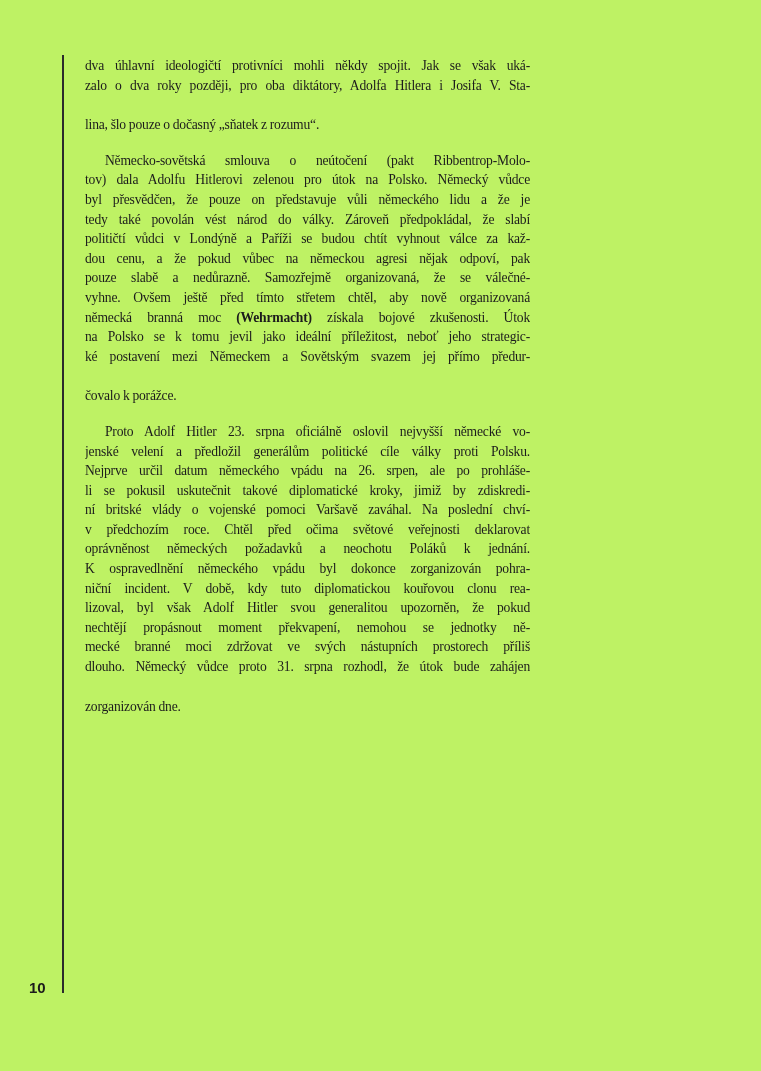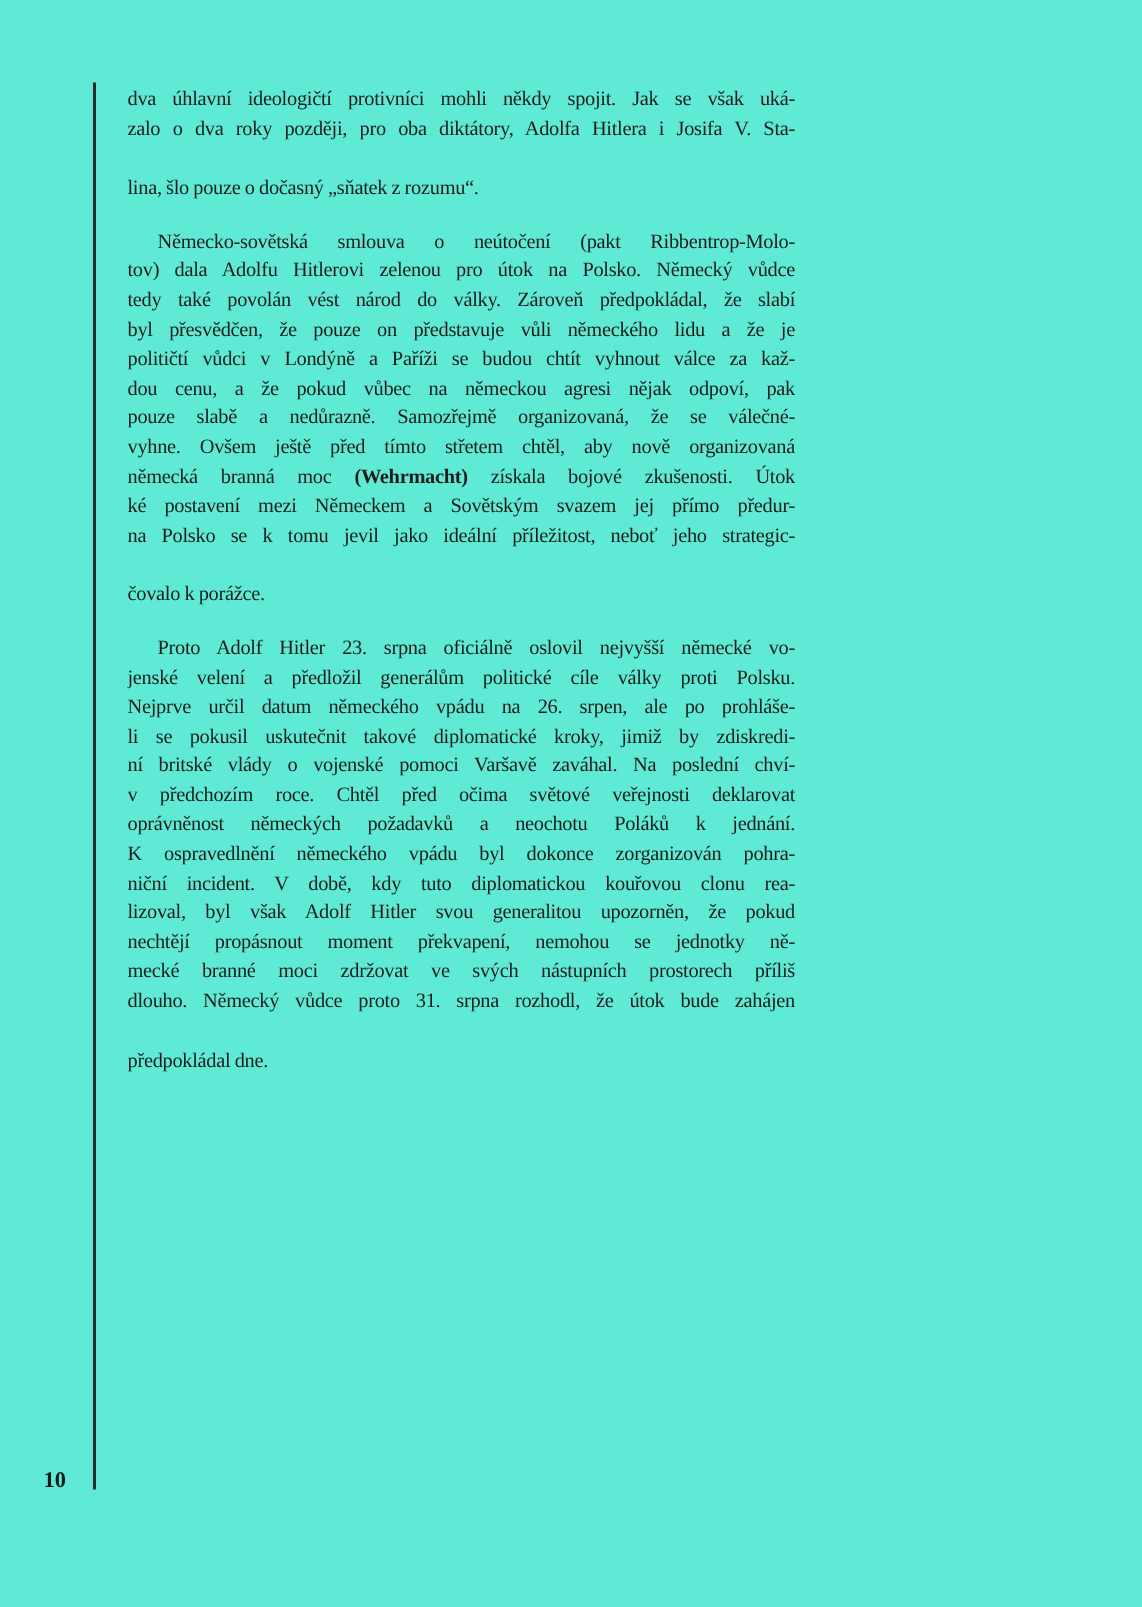--- a/index.html
+++ b/index.html
@@ -4,21 +4,21 @@
 <style>
   html, body {
     margin: 0;
     padding: 0;
     background: #ffffff;
   }
   .page {
     position: relative;
     width: 761px;
     height: 1071px;
-    background: #5eead4;
+    background: #bef264;
     overflow: hidden;
     font-family: "Liberation Serif", "DejaVu Serif", serif;
   }
   .margin-rule {
     position: absolute;
     left: 62px;
     top: 55px;
     width: 1.5px;
     height: 938px;
     background: #2b2b2b;
@@ -48,21 +48,21 @@
     text-indent: 20px;
     margin-top: 16px;
   }
   .line .ital {
     font-weight: bold;
   }
   .page-number {
     position: absolute;
     left: 29px;
     top: 979px;
-    font-family: Liberation Serif, serif;
+    font-family: Liberation Sans, sans-serif;
     font-weight: bold;
     font-size: 15px;
     color: #1b1b1b;
   }
 </style>
 </head>
 <body>
 
 <div class="page">
 
@@ -72,46 +72,46 @@
 
     <div class="paragraph">
       <div class="line">dva úhlavní ideologičtí protivníci mohli někdy spojit. Jak se však uká-</div>
       <div class="line">zalo o dva roky později, pro oba diktátory, Adolfa Hitlera i Josifa V. Sta-</div>
       <div class="line para-end">lina, šlo pouze o dočasný „sňatek z rozumu“.</div>
     </div>
 
     <div class="paragraph">
       <div class="line indent">Německo-sovětská smlouva o neútočení (pakt Ribbentrop-Molo-</div>
       <div class="line">tov) dala Adolfu Hitlerovi zelenou pro útok na Polsko. Německý vůdce</div>
+      <div class="line">byl přesvědčen, že pouze on představuje vůli německého lidu a že je</div>
       <div class="line">tedy také povolán vést národ do války. Zároveň předpokládal, že slabí</div>
-      <div class="line">byl přesvědčen, že pouze on představuje vůli německého lidu a že je</div>
       <div class="line">političtí vůdci v Londýně a Paříži se budou chtít vyhnout válce za kaž-</div>
       <div class="line">dou cenu, a že pokud vůbec na německou agresi nějak odpoví, pak</div>
       <div class="line">pouze slabě a nedůrazně. Samozřejmě organizovaná, že se válečné-</div>
       <div class="line">vyhne. Ovšem ještě před tímto střetem chtěl, aby nově organizovaná</div>
       <div class="line"><span>německá branná moc </span><span class="ital">(Wehrmacht)</span><span> získala bojové zkušenosti. Útok</span></div>
+      <div class="line">na Polsko se k tomu jevil jako ideální příležitost, neboť jeho strategic-</div>
       <div class="line">ké postavení mezi Německem a Sovětským svazem jej přímo předur-</div>
-      <div class="line">na Polsko se k tomu jevil jako ideální příležitost, neboť jeho strategic-</div>
       <div class="line para-end">čovalo k porážce.</div>
     </div>
 
     <div class="paragraph">
       <div class="line indent">Proto Adolf Hitler 23. srpna oficiálně oslovil nejvyšší německé vo-</div>
       <div class="line">jenské velení a předložil generálům politické cíle války proti Polsku.</div>
       <div class="line">Nejprve určil datum německého vpádu na 26. srpen, ale po prohláše-</div>
       <div class="line">li se pokusil uskutečnit takové diplomatické kroky, jimiž by zdiskredi-</div>
       <div class="line">ní britské vlády o vojenské pomoci Varšavě zaváhal. Na poslední chví-</div>
       <div class="line">v předchozím roce. Chtěl před očima světové veřejnosti deklarovat</div>
       <div class="line">oprávněnost německých požadavků a neochotu Poláků k jednání.</div>
       <div class="line">K ospravedlnění německého vpádu byl dokonce zorganizován pohra-</div>
       <div class="line">niční incident. V době, kdy tuto diplomatickou kouřovou clonu rea-</div>
       <div class="line">lizoval, byl však Adolf Hitler svou generalitou upozorněn, že pokud</div>
       <div class="line">nechtějí propásnout moment překvapení, nemohou se jednotky ně-</div>
       <div class="line">mecké branné moci zdržovat ve svých nástupních prostorech příliš</div>
       <div class="line">dlouho. Německý vůdce proto 31. srpna rozhodl, že útok bude zahájen</div>
-      <div class="line para-end">předpokládal dne.</div>
+      <div class="line para-end">zorganizován dne.</div>
     </div>
 
   </div>
 
   <div class="page-number">10</div>
 
 </div>
 
 </body></html>

